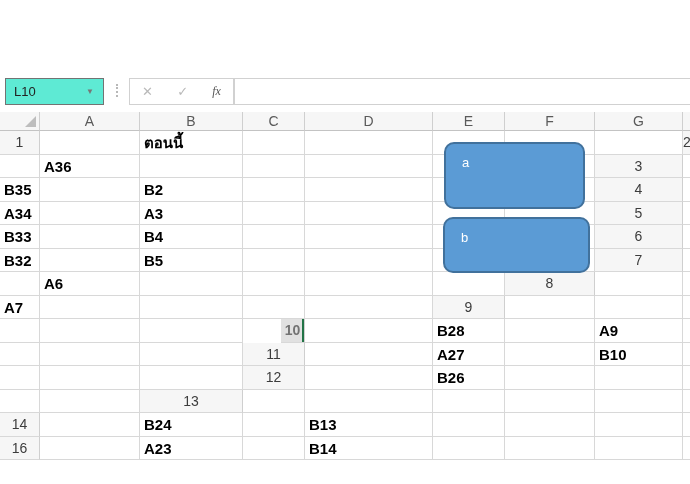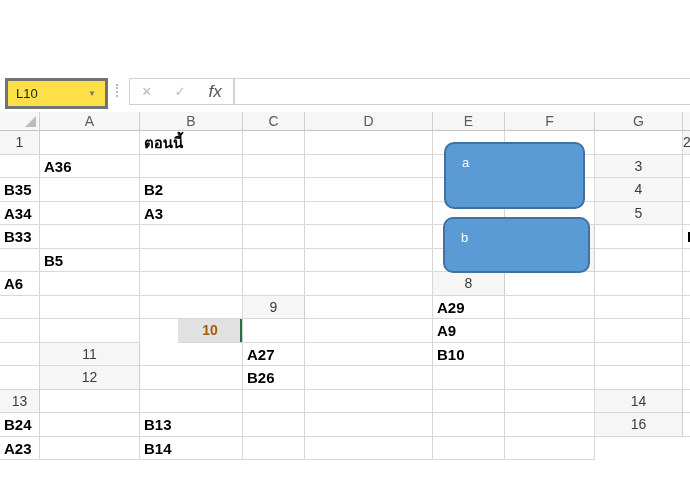--- a/index.html
+++ b/index.html
@@ -15,44 +15,44 @@
   .qat-more .bar{width:9px;height:0;border-top:2px solid #8a8a8a;}
   .win-title{position:absolute;left:617px;top:7px;font-size:13px;color:#3a3a3a;white-space:nowrap;}
 
   
   .ribbon-tabs{position:absolute;top:30px;left:0;width:690px;height:27px;display:flex;align-items:stretch;}
   .tab{font-size:13px;line-height:27px;padding:0 10px;color:#444;white-space:nowrap;cursor:default;}
   .tab.selected{background:#217346;color:#fff;width:73px;padding:0;text-align:center;}
 
   
   .formula-row{position:absolute;top:0;left:0;width:690px;height:112px;background:#fff;}
-  .name-box{position:absolute;left:5px;top:78px;width:97px;height:25px;border:3px solid #737373;
-            display:flex;align-items:center;background:#fde047;}
+  .name-box{position:absolute;left:5px;top:78px;width:97px;height:25px;border:1px solid #737373;
+            display:flex;align-items:center;background:#5eead4;}
   .name-box .val{font-size:13px;color:#222;padding-left:8px;flex:1;}
   .name-box .nb-caret{font-size:8px;color:#777;padding-right:9px;}
   .sep-dots{position:absolute;left:116px;top:84px;height:13px;border-left:2px dotted #b8b8b8;}
   .fx-group{position:absolute;left:129px;top:78px;width:103px;height:25px;border:1px solid #d1d1d1;
             display:flex;align-items:center;justify-content:space-around;background:#fff;}
   .fxi{font-size:13px;color:#b9b9b9;}
-  .fx-label{font-family:Liberation Sans, sans-serif;font-style:italic;font-size:17px;color:#555;}
+  .fx-label{font-family:Liberation Serif, serif;font-style:italic;font-size:12px;color:#555;}
   .formula-input{position:absolute;left:234px;top:78px;width:460px;height:25px;border:1px solid #d1d1d1;
                  background:#fff;font-size:13px;line-height:25px;padding-left:4px;color:#222;}
 
   
   .sheet{position:absolute;top:112px;left:0;width:690px;height:372px;background:#fff;}
   .sheet-grid{display:grid;grid-template-columns:40px 100px 103px 62px 128px 72px 90px 88px 1fr;
               grid-template-rows:19px repeat(15,23.53px);}
   .hcell{background:#f6f6f6;border-right:1px solid #cfcfcf;border-bottom:1px solid #c3c3c3;
          font-size:14px;color:#5a5a5a;text-align:center;line-height:19px;cursor:default;}
   .corner{position:relative;}
   .corner:after{content:"";position:absolute;right:3px;bottom:3px;width:0;height:0;
                 border-bottom:11px solid #bdbdbd;border-left:11px solid transparent;}
   .rhead{background:#f6f6f6;border-right:1px solid #cfcfcf;border-bottom:1px solid #d8d8d8;
          font-size:14px;color:#3c3c3c;text-align:center;line-height:23.5px;cursor:default;}
-  .rhead.sel{background:#e1e1e1;color:#a16207;font-weight:bold;box-shadow:inset -2px 0 0 #217346;margin-left:38px;}
+  .rhead.sel{background:#e1e1e1;color:#737373;font-weight:bold;box-shadow:inset -2px 0 0 #217346;margin-left:38px;}
   .cell{background:#fff;border-right:1px solid #d8d8d8;border-bottom:1px solid #d8d8d8;
         font-size:15px;font-weight:bold;color:#000;line-height:23.5px;padding-left:4px;
         white-space:nowrap;overflow:hidden;cursor:cell;}
 
   
   .shape{position:absolute;background:#5b9bd5;border:2px solid #41719c;border-radius:10px;
          color:#fff;font-size:13px;padding:11px 0 0 16px;box-sizing:border-box;cursor:move;}
   .shape-a{left:444px;top:30px;width:141px;height:67px;}
   .shape-b{left:443px;top:105px;width:147px;height:56px;}
 </style>
@@ -174,20 +174,21 @@
         <div class="cell"></div>
         <div class="cell">A3</div>
         <div class="cell"></div>
         <div class="cell"></div>
         <div class="cell"></div>
         <div class="cell"></div>
         <div class="rhead">5</div>
         <div class="cell"></div>
         <div class="cell">B33</div>
         <div class="cell"></div>
+        <div class="cell">B4</div>
         <div class="cell"></div>
         <div class="cell"></div>
         <div class="cell"></div>
         <div class="cell"></div>
         <div class="rhead">6</div>
         <div class="cell"></div>
         <div class="cell">B32</div>
         <div class="cell"></div>
         <div class="cell">B5</div>
         <div class="cell"></div>
@@ -198,34 +199,35 @@
         <div class="cell"></div>
         <div class="cell"></div>
         <div class="cell">A6</div>
         <div class="cell"></div>
         <div class="cell"></div>
         <div class="cell"></div>
         <div class="cell"></div>
         <div class="rhead">8</div>
         <div class="cell"></div>
         <div class="cell"></div>
+        <div class="cell">A7</div>
         <div class="cell"></div>
         <div class="cell"></div>
         <div class="cell"></div>
         <div class="cell"></div>
         <div class="rhead">9</div>
         <div class="cell"></div>
-        <div class="cell">A29</div>
         <div class="cell"></div>
         <div class="cell"></div>
         <div class="cell"></div>
         <div class="cell"></div>
         <div class="cell"></div>
         <div class="rhead sel">10</div>
         <div class="cell"></div>
+        <div class="cell">B28</div>
         <div class="cell"></div>
         <div class="cell">A9</div>
         <div class="cell"></div>
         <div class="cell"></div>
         <div class="cell"></div>
         <div class="cell"></div>
         <div class="rhead">11</div>
         <div class="cell"></div>
         <div class="cell">A27</div>
         <div class="cell"></div>

